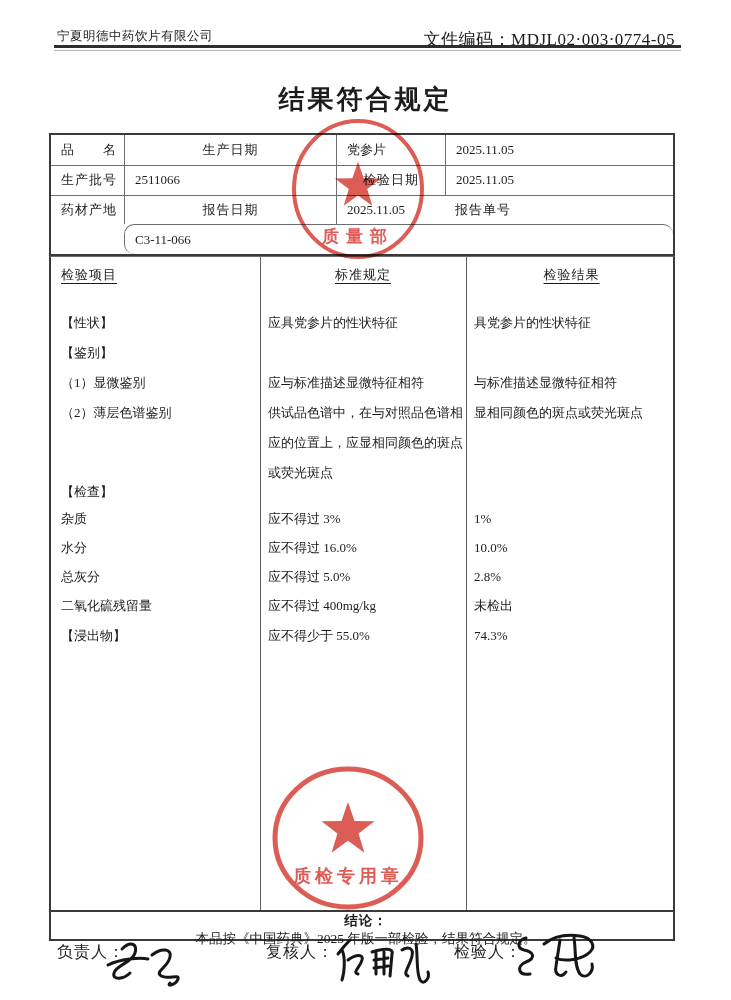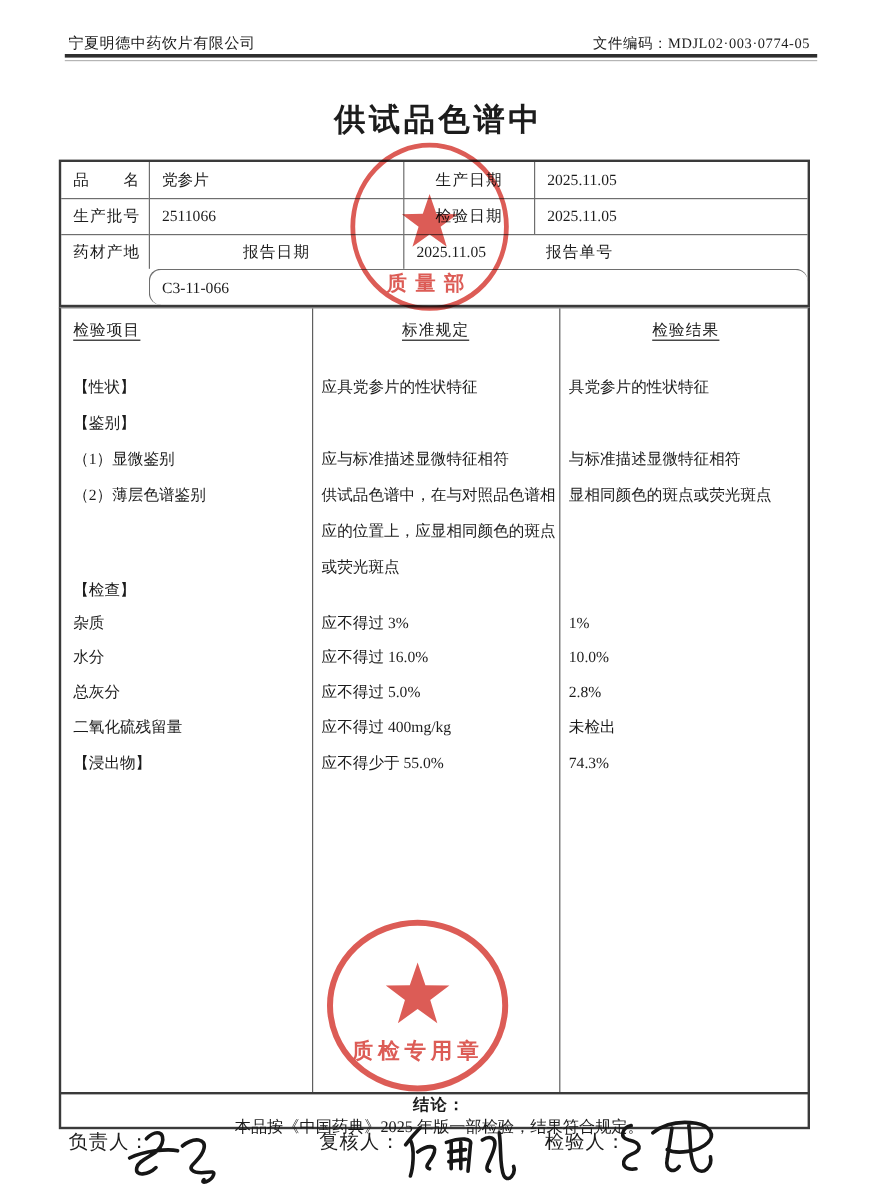--- a/index.html
+++ b/index.html
@@ -2,21 +2,21 @@
 <html><head>
 <meta charset="utf-8">
 <style>
   * { margin:0; padding:0; box-sizing:border-box; }
   html,body { background:#e8e8e8; }
   body { width:731px; height:1000px; font-family:"Liberation Serif","DejaVu Serif",serif; color:#1c1c1c; }
   .page { position:relative; width:731px; height:1000px; background:#ffffff; overflow:hidden; }
 
   
   .hdr-company { position:absolute; left:57px; top:28px; font-size:12.5px; letter-spacing:0.5px; }
-  .hdr-code { position:absolute; right:56px; top:28px; font-size:12px; letter-spacing:0.5px; }
+  .hdr-code { position:absolute; right:56px; top:28px; font-size:17px; letter-spacing:0.5px; }
   .hdr-rule { position:absolute; left:54px; top:45px; width:627px; height:3px; background:#2e2e2e; }
   .hdr-rule2 { position:absolute; left:54px; top:50px; width:627px; height:1px; background:#b5b5b5; }
 
   
   .title { position:absolute; left:0; top:82px; width:731px; text-align:center;
            font-size:26px; font-weight:bold; letter-spacing:3px; }
 
   
   .info-table { position:absolute; left:49px; top:133px; width:626px; height:123px;
                 border:2px solid #3a3a3a; display:grid;
@@ -66,26 +66,26 @@
 </head>
 <body>
 
 <div class="page">
 
   <div class="hdr-company">宁夏明德中药饮片有限公司</div>
   <div class="hdr-code">文件编码：MDJL02·003·0774-05</div>
   <div class="hdr-rule"></div>
   <div class="hdr-rule2"></div>
 
-  <div class="title">供试品色谱中</div>
+  <div class="title">结果符合规定</div>
 
   <div class="info-table">
     <div class="cell lbl r1 c1">品　　名</div>
+    <div class="cell dlbl r1">生产日期</div>
     <div class="cell r1">党参片</div>
-    <div class="cell dlbl r1">生产日期</div>
     <div class="cell r1">2025.11.05</div>
 
     <div class="cell lbl c1">生产批号</div>
     <div class="cell">2511066</div>
     <div class="cell dlbl">检验日期</div>
     <div class="cell">2025.11.05</div>
 
     <div class="cell lbl c1">药材产地</div>
     <div class="cell dlbl">报告日期</div>
     <div class="cell">2025.11.05</div>

